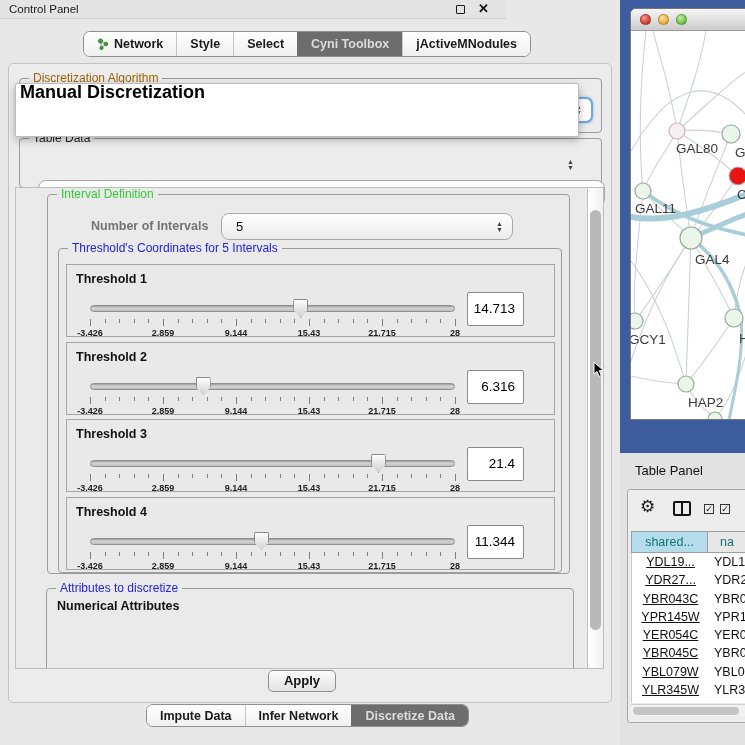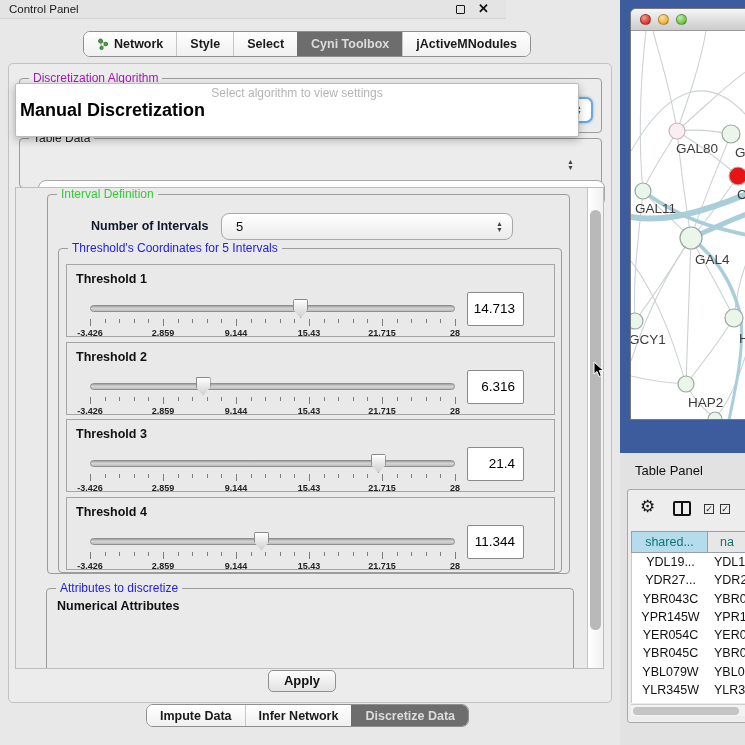--- a/index.html
+++ b/index.html
@@ -24,21 +24,21 @@
   .tab svg { margin-right:5px; }
   .tabbar.bottom .tab { font-size:12.5px; }
 
   .cp-main { position:absolute; left:8px; top:63px; width:604px; height:640px; background:#ececec; border:1px solid #c2c2c2; border-radius:5px; }
 
   .group { position:absolute; border:1px solid #9c9c9c; border-radius:4px; }
   .group-title { position:absolute; top:-8px; left:9px; padding:0 4px; font-size:12px; background:#ececec; white-space:nowrap; }
 
   
   .algo-group { left:10px; top:14px; width:583px; height:55px; }
-  .algo-group .group-title { color:#a21caf; }
+  .algo-group .group-title { color:#a16207; }
   .algo-combo { position:absolute; left:18px; top:33px; width:566px; height:26px; background:#fff; border:2px solid #6ea7dd; border-radius:7px; box-shadow:0 0 3px #7fb2e4; z-index:1; }
   .stepper { position:absolute; right:9px; top:50%; transform:translateY(-50%); font-size:7px; line-height:6px; color:#444; text-align:center; }
   .stepper::before { content:"▲"; display:block; }
   .stepper::after { content:"▼"; display:block; }
 
   
   .popup { position:absolute; left:6px; top:19px; width:564px; height:54px; background:#fff; border:1px solid #bcbcbc; border-radius:2px; box-shadow:0 3px 8px rgba(0,0,0,.28); z-index:2; }
   .pp-hint { height:18px; line-height:18px; text-align:center; color:#b4b4b4; font-size:12px; }
   .pp-opt { height:17px; line-height:17px; padding-left:4px; font-size:18px; color:#000; cursor:pointer; white-space:nowrap; }
   .pp-opt.current { font-weight:bold; }
@@ -49,21 +49,21 @@
   .combo { position:absolute; left:18px; top:13px; width:567px; height:27px; background:linear-gradient(#ffffff,#ededed); border:1px solid #a8a8a8; border-radius:8px; font-size:13px; color:#111; line-height:25px; padding-left:12px; cursor:pointer;margin-top:28px; }
 
   
   .scrollarea { position:absolute; left:6px; top:123px; width:589px; height:482px; background:#eaeaea; border:1px solid #bdbdbd; overflow:hidden; }
   .vscroll { position:absolute; right:0; top:0; width:16px; height:480px; background:linear-gradient(to right,#ffffff,#f1f1f1); border-left:1px solid #c4c4c4; }
   .vscroll .thumb { position:absolute; left:2px; top:22px; width:11px; height:420px; background:#b9b9b9; border-radius:6px; }
 
   .interval-group { left:31px; top:6px; width:523px; height:380px; background:#eaeaea; }
   .interval-group .group-title, .thresh-group .group-title, .attr-group .group-title { background:#eaeaea; }
   .interval-group > .group-title { color:#33cc33; }
-  .noi-label { position:absolute; left:43px; top:24px; font-size:12.5px; font-weight:bold; color:#0f172a; }
+  .noi-label { position:absolute; left:43px; top:24px; font-size:12.5px; font-weight:bold; color:#737373; }
   .noi-spin { position:absolute; left:173px; top:18px; width:292px; height:27px; background:linear-gradient(#ffffff,#ebebeb); border:1px solid #a8a8a8; border-radius:8px; font-size:13px; line-height:25px; padding-left:14px; color:#111; cursor:pointer; }
 
   .thresh-group { position:absolute; left:10px; top:53px; width:504px; height:325px; border:1px solid #9c9c9c; border-radius:4px; }
   .thresh-group > .group-title { color:#2222dd; }
 
   .thr-panel { position:absolute; left:7px; width:489px; height:73px; background:#e9e9e9; border:1px solid #a5a5a5; }
   .thr-label { position:absolute; left:9px; top:7px; font-size:12.5px; font-weight:bold; color:#111; }
   .thr-slider { position:absolute; left:16px; top:32px; width:380px; height:38px; }
   .thr-track { position:absolute; left:7px; top:8px; width:365px; height:7px; border:1px solid #8f8f8f; border-radius:4px; background:linear-gradient(#9e9e9e,#d6d6d6 45%,#bdbdbd); }
   .thr-thumb { position:absolute; top:2px; width:15px; height:19px; background:linear-gradient(#fefefe,#cfcfcf); border:1px solid #8a8a8a; clip-path:polygon(8% 0,92% 0,100% 10%,100% 55%,50% 100%,0 55%,0 10%); cursor:pointer; }
@@ -102,21 +102,21 @@
   .tp-check { position:absolute; top:14px; width:10px; height:10px; border:1.5px solid #333; font-size:9px; line-height:8px; text-align:center; color:#222; cursor:pointer; }
   .tp-check::after { content:"✓"; }
   .tp-table { position:absolute; left:3px; top:41px; width:116px; }
   .tp-hrow { display:flex; height:22px; }
   .tp-hcell { border:1px solid #99a0a5; border-left:none; font-size:12.5px; color:#0f766e; text-align:center; line-height:20px; overflow:hidden; white-space:nowrap; }
   .tp-hcell:first-child { border-left:1px solid #99a0a5; width:77px; }
   .tp-hcell:last-child { flex:1; border-left:none; }
   .tp-rows { height:150px; overflow:hidden; background:#fff; border-left:1px solid #c9c9c9; }
   .tp-row { display:flex; height:18.3px; background:#fff; }
   .tp-cell { font-size:12.5px; color:#111; line-height:18px; white-space:nowrap; overflow:hidden; }
-  .tp-cell.c1 { width:77px; text-align:center; }
+  .tp-cell.c1 { width:77px; text-align:center;text-decoration:underline; }
   .tp-cell.c2 { flex:1; padding-left:5px; }
   .tp-hscroll { position:absolute; left:3px; top:214px; width:114px; height:12px; background:#f2f2f2; border-top:1px solid #cfcfcf; }
   .tp-hscroll .thumb { position:absolute; left:2px; top:2px; width:106px; height:8px; background:#c4c4c4; border-radius:4px; }
 
   .cursor { position:absolute; left:593px; top:362px; z-index:9; }
 </style>
 </head>
 <body>
 
 <div class="root">
@@ -155,21 +155,20 @@
     <div class="cp-main">
 
       <div class="group algo-group">
         <div class="group-title">Discretization Algorithm</div>
       </div>
       <div class="algo-combo">
           <span class="stepper"></span>
         </div>
 
       <div class="popup">
-        <div class="pp-hint">Select algorithm to view settings</div>
         <div id="popup-options">
             <div class="pp-opt current">Manual Discretization</div>
           </div>
       </div>
 
       <div class="group td-group">
         <div class="group-title">Table Data</div>
         <div class="combo">galFiltered.sif default node</div>
         <span class="stepper" style="right:27px; top:26px;"></span>
       </div>

